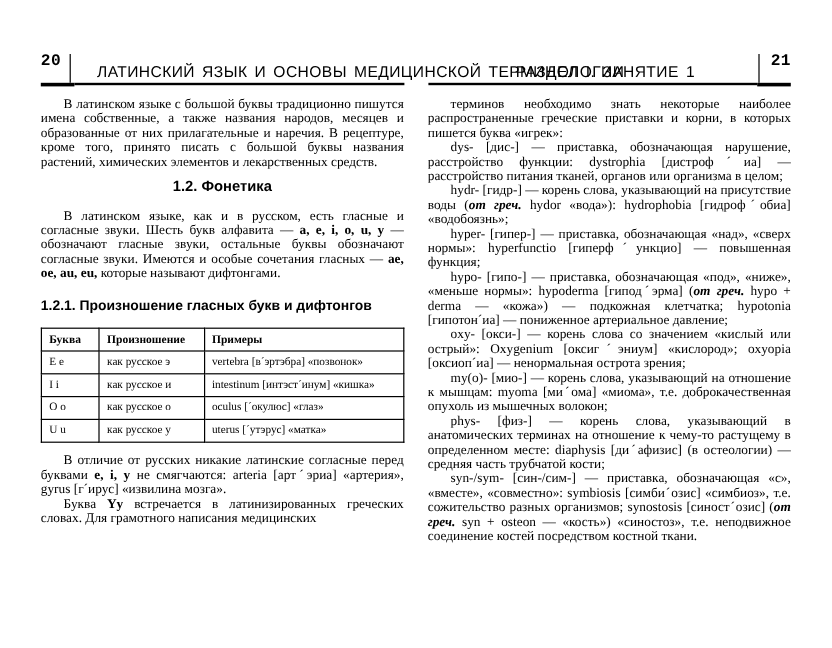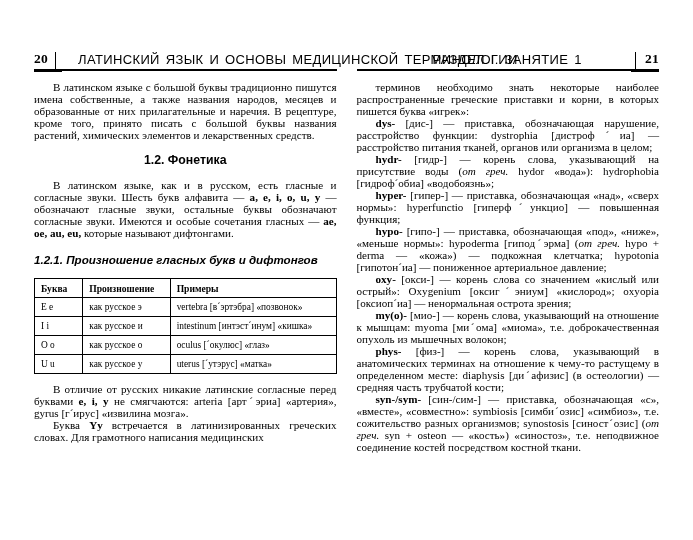--- a/index.html
+++ b/index.html
@@ -38,26 +38,26 @@
   .runhead {
     display: flex;
     align-items: flex-end;
     height: 30px;
     margin-top: 42px;
   }
   .runhead-left { justify-content: flex-start; }
   .runhead-right { justify-content: flex-end; }
 
   .folio {
-    font-family: Liberation Serif, serif;
+    font-family: Liberation Mono, monospace;
     font-weight: bold;
     font-size: 13.5px;
     line-height: 14px;
     letter-spacing: 0.3px;
-    padding-bottom: 3px;
+    padding-bottom: 10px;
   }
   .runtitle {
     font-family: "Liberation Sans", sans-serif;
     font-size: 13px;
     line-height: 9px;
     letter-spacing: 0.35px;
     white-space: nowrap;
     padding-bottom: 5px;
     word-spacing: 2px;
     margin-left: 14px;
@@ -97,34 +97,33 @@
     text-indent: 19px;
     hyphens: manual;
   }
 
   h2.head {
     font-family: "Liberation Sans", sans-serif;
     font-weight: bold;
     font-size: 12.3px;
     line-height: 15px;
     text-align: center;
-    margin: 12px 0 11px 0;
+    margin: 7px 0 11px 0;
   }
   h3.head3 {
     font-family: "Liberation Sans", sans-serif;
     font-weight: bold;
     font-size: 11.6px;
     line-height: 15px;
     text-align: left;
     margin: 13px 0 8px 0;
-    font-style: italic;
   }
 
   b, .bold { font-weight: bold; }
-  i, .ital { font-style: italic; }
+  i, .ital { font-style: italic; font-weight: bold; }
 
   
   table.vowels {
     border-collapse: collapse;
     width: 100%;
     margin: 11px 0 9px 0;
     font-size: 9.4px;
   }
   table.vowels th,
   table.vowels td {
@@ -135,21 +134,21 @@
     line-height: 11px;
     font-weight: normal;
   }
   table.vowels th {
     font-weight: bold;
     font-size: 9.6px;
   }
   table.vowels td.c0, table.vowels th.c0 { width: 16%; }
   table.vowels td.c1, table.vowels th.c1 { width: 29%; }
 
-  .dict-term { font-weight: bold; }
+  .dict-term { font-weight: normal; }
 </style>
 </head>
 <body>
 
 <div class="spread">
 
   <div class="page page-left">
 
     <div class="runhead runhead-left">
       <div style="width:100%;">

